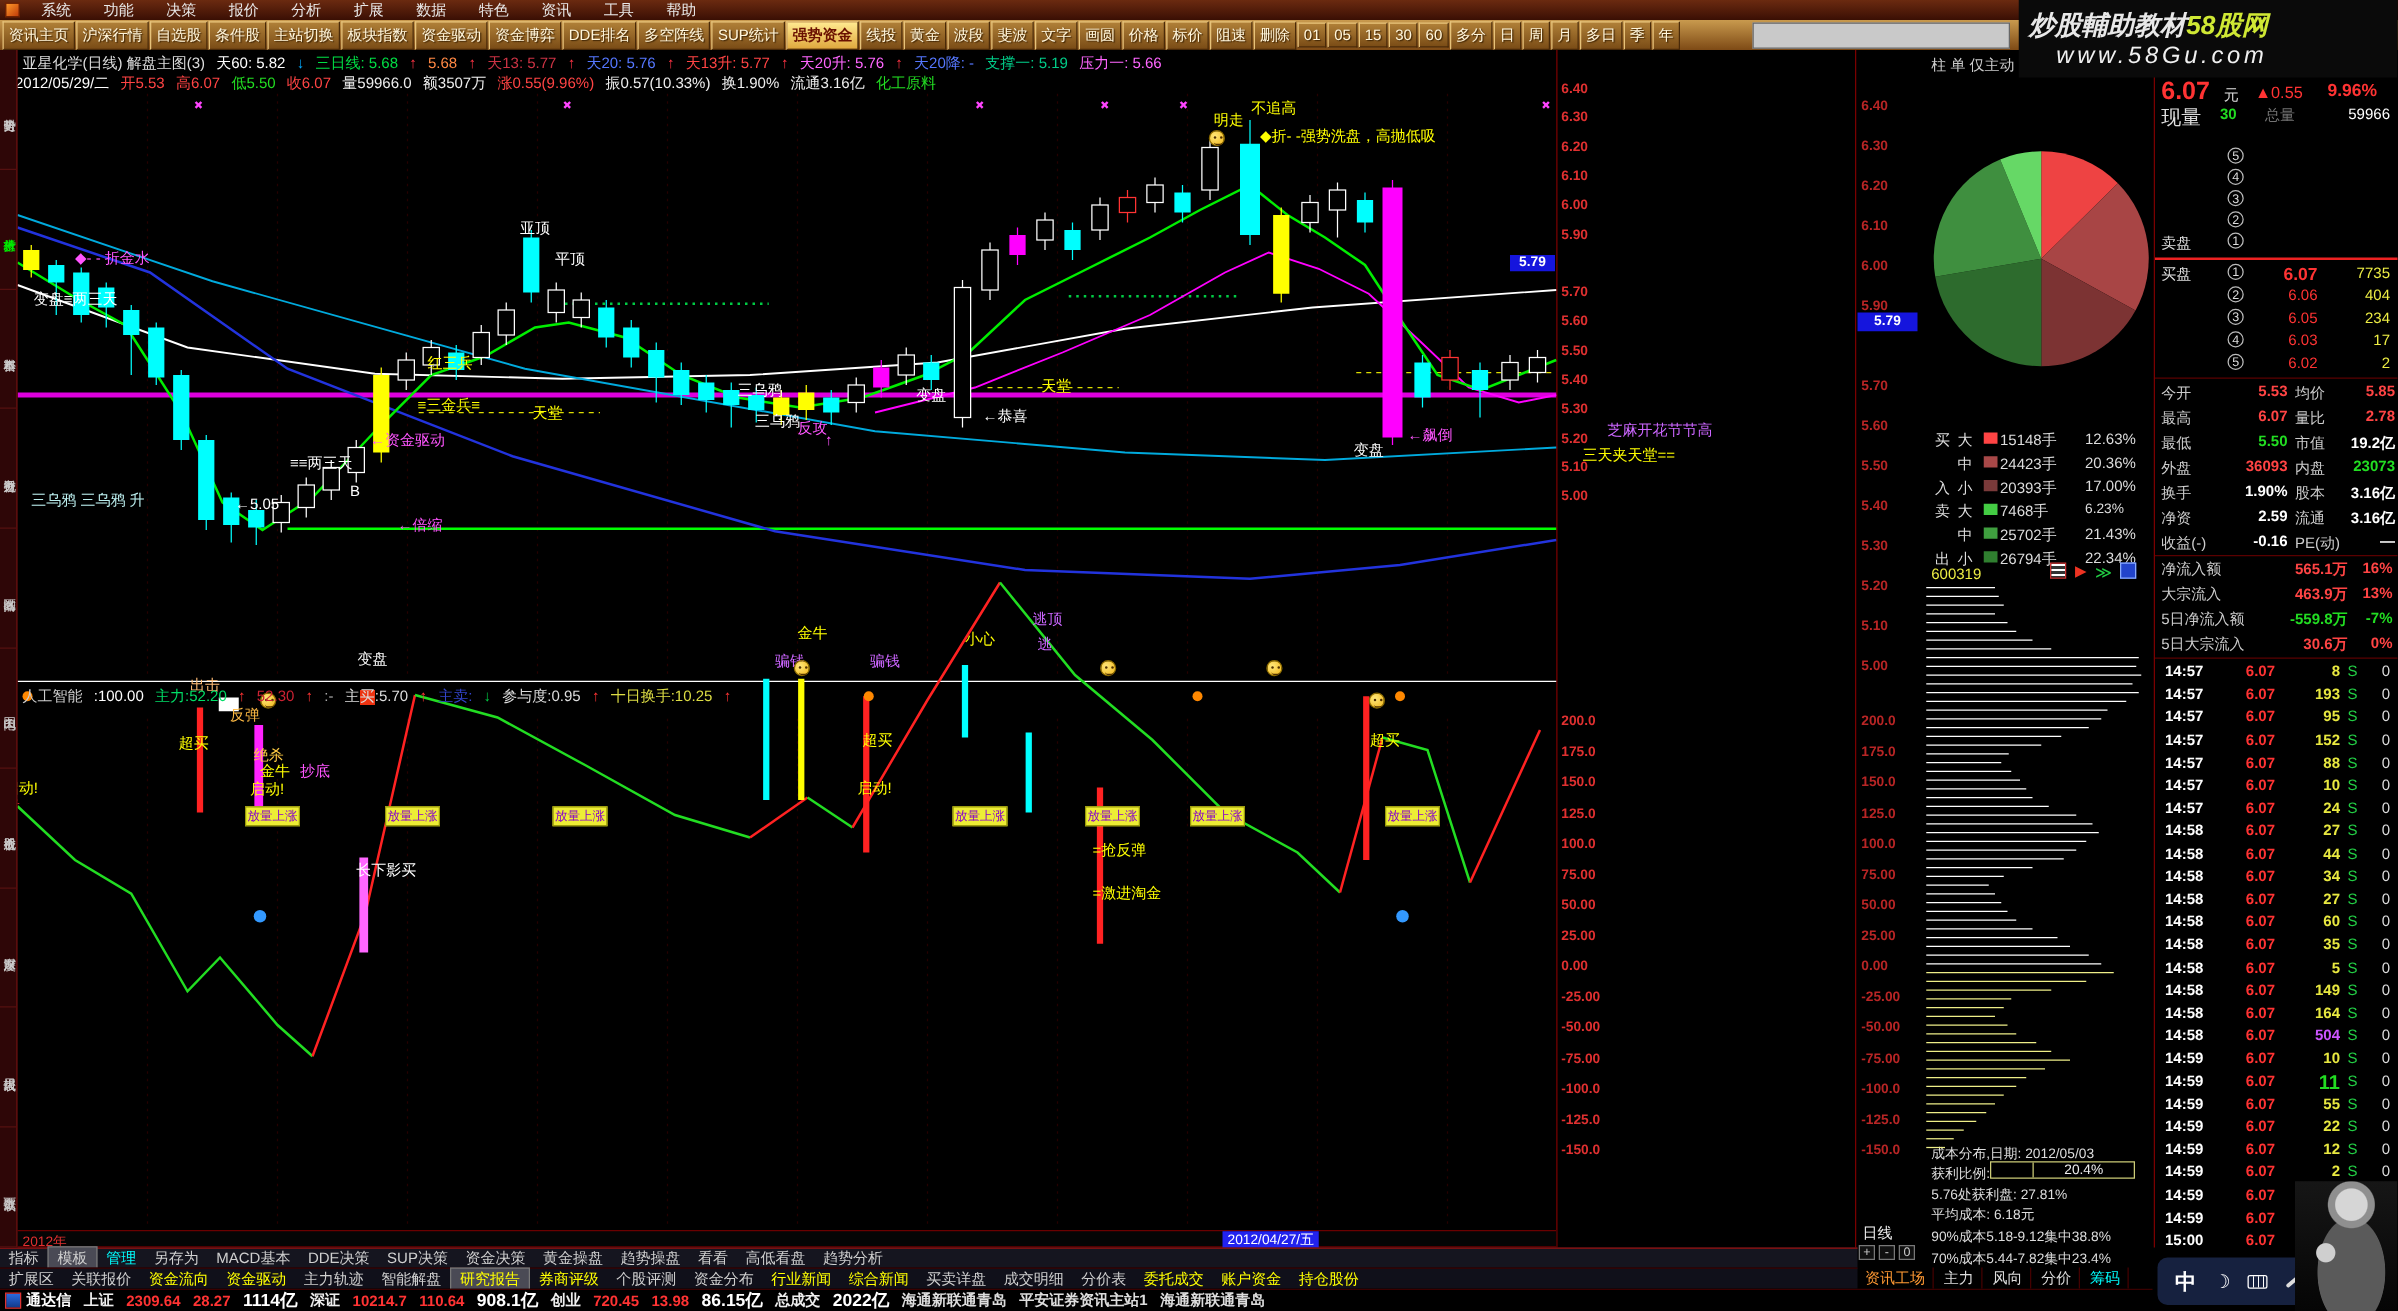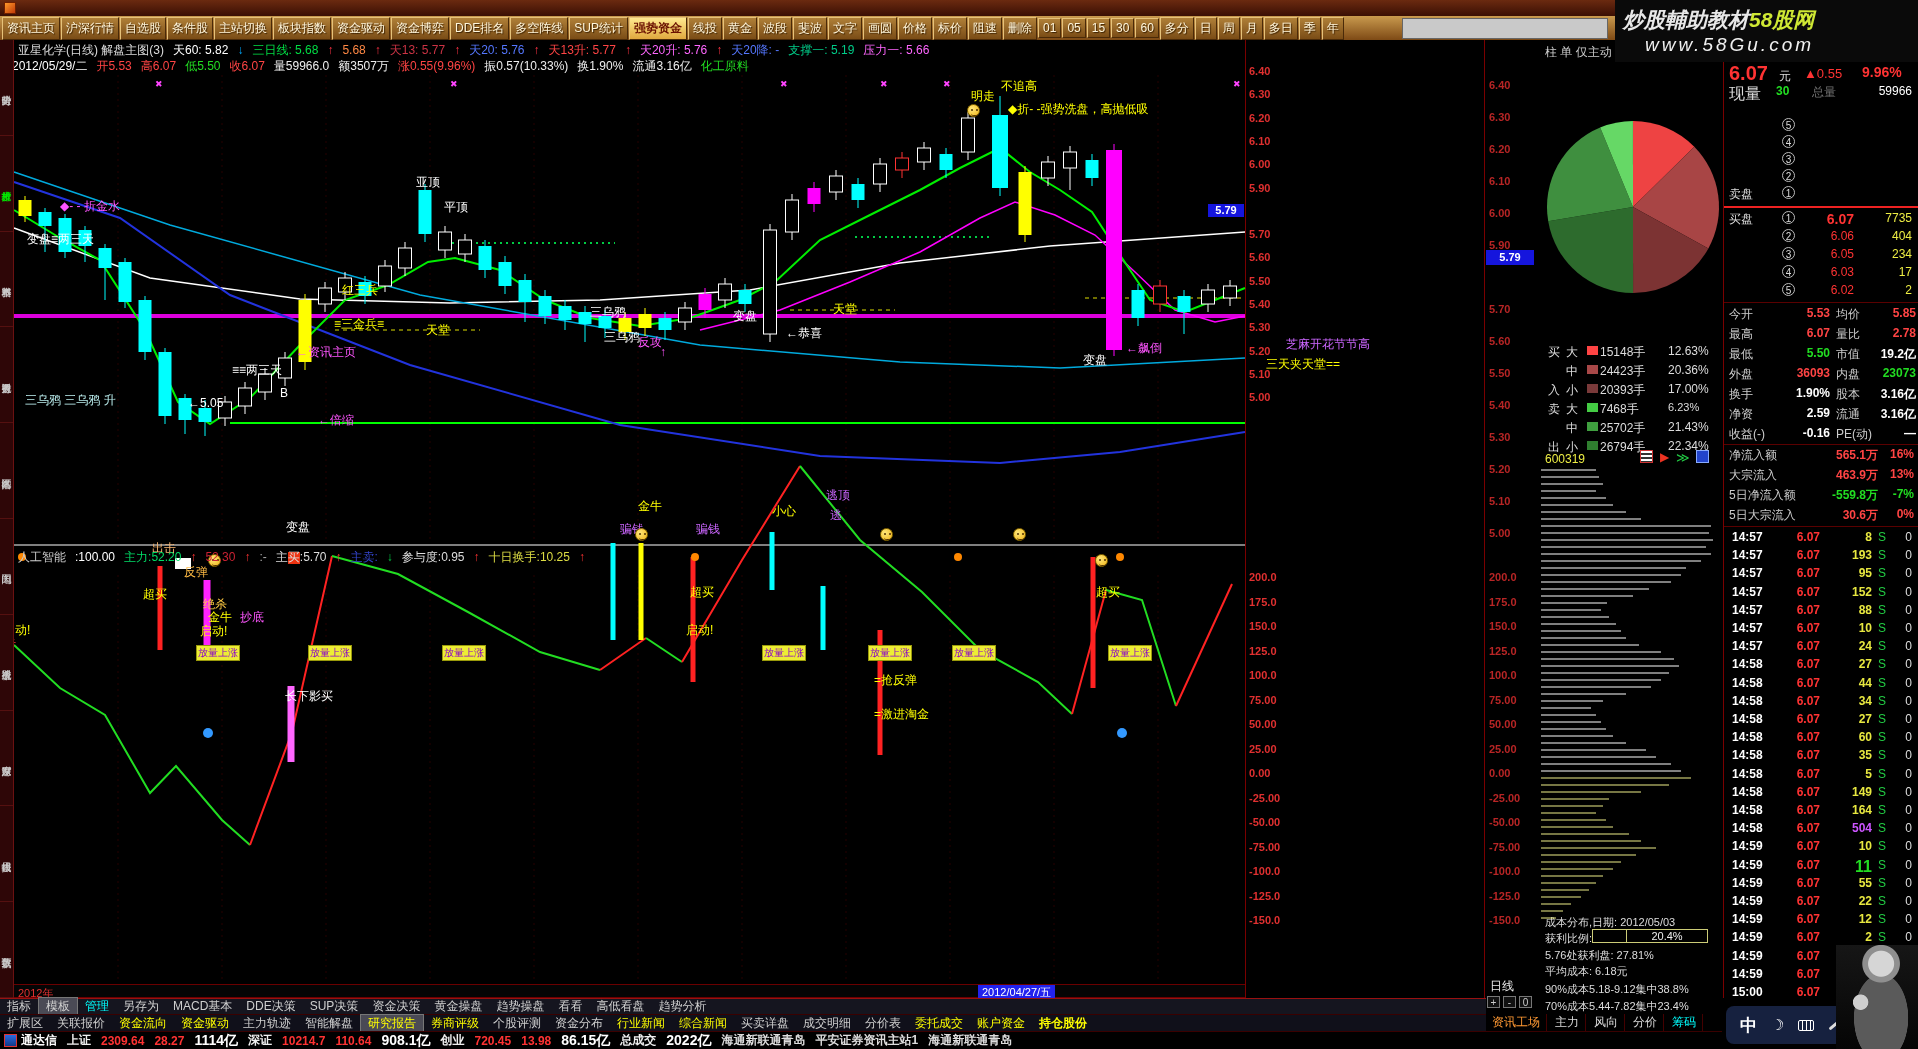--- a/index.html
+++ b/index.html
@@ -87,20 +87,21 @@
    radial-gradient(circle at 55% 18%,#d6d6d6 0 13%,#8f8f8f 14% 19%,transparent 20%),
    radial-gradient(circle at 30% 55%,#cfcfcf 0 9%,transparent 10%),
    radial-gradient(ellipse at 55% 70%,#5a5a5a 0 42%,transparent 43%),
    linear-gradient(#161616,#050505)}
 </style>
 </head>
 <body>
 
 <div id="titlebar">
   <div id="app-logo"></div>
+  <div id="menubar-items"><span class="menu-item">系统</span><span class="menu-item">功能</span><span class="menu-item">决策</span><span class="menu-item">报价</span><span class="menu-item">分析</span><span class="menu-item">扩展</span><span class="menu-item">数据</span><span class="menu-item">特色</span><span class="menu-item">资讯</span><span class="menu-item">工具</span><span class="menu-item">帮助</span></div>
 </div>
 <div id="marquee"></div>
 <input id="menu-input" readonly="" style="">
 <div id="flash-btn">闪电手</div>
 <div id="toolbar">
     <div id="toolbar-items" style="display:flex;align-items:center">
       <span class="tb-btn">资讯主页</span>
       <span class="tb-btn">沪深行情</span>
       <span class="tb-btn">自选股</span>
       <span class="tb-btn">条件股</span>
@@ -575,21 +576,21 @@
     <span class="b-item" style="color: rgb(255, 255, 0);">券商评级</span>
     <span class="b-item" style="color: rgb(207, 207, 207);">个股评测</span>
     <span class="b-item" style="color: rgb(207, 207, 207);">资金分布</span>
     <span class="b-item" style="color: rgb(255, 255, 0);">行业新闻</span>
     <span class="b-item" style="color: rgb(255, 255, 0);">综合新闻</span>
     <span class="b-item" style="color: rgb(207, 207, 207);">买卖详盘</span>
     <span class="b-item" style="color: rgb(207, 207, 207);">成交明细</span>
     <span class="b-item" style="color: rgb(207, 207, 207);">分价表</span>
     <span class="b-item" style="color: rgb(255, 255, 0);">委托成交</span>
     <span class="b-item" style="color: rgb(255, 255, 0);">账户资金</span>
-    <span class="b-item" style="color: rgb(255, 255, 0); font-weight: bold;">持仓股份</span>
+    <span class="b-item" style="color: rgb(255, 255, 0);">持仓股份</span>
   </div>
 <div id="status">
     <div id="tdx-ico"></div>
     <div id="status-items" style="display:flex;align-items:center">
       <span class="st-seg" style="color: rgb(255, 255, 255); font-weight: bold;">通达信</span>
       <span class="st-seg" style="color: rgb(238, 238, 238); font-weight: bold;">上证</span>
       <span class="st-seg" style="color: rgb(255, 51, 51); font-weight: bold; text-align: right;">2309.64</span>
       <span class="st-seg" style="color: rgb(255, 51, 51); font-weight: bold;">28.27</span>
       <span class="st-seg st-big" style="color: rgb(255, 255, 255);">1114亿</span>
       <span class="st-seg" style="color: rgb(238, 238, 238); font-weight: bold;">深证</span>
@@ -867,21 +868,21 @@
     <line x1="1541" y1="918" x2="1556" y2="918" stroke="#eeee88" stroke-width="1"></line>
   </svg>
 <div id="annos">
     <div class="anno" style="left: 60px; top: 198px; color: rgb(255, 85, 255);">◆- - 折金水</div>
     <div class="anno" style="left: 27px; top: 231px; color: rgb(255, 255, 255);">变盘≡两三天</div>
     <div class="anno" style="left: 25px; top: 392px; color: rgb(187, 238, 238);">三乌鸦 三乌鸦 升</div>
     <div class="anno" style="left: 188px; top: 396px; color: rgb(255, 255, 255);">←5.05</div>
     <div class="anno" style="left: 232px; top: 362px; color: rgb(255, 255, 255);">≡≡两三天</div>
     <div class="anno" style="left: 318px; top: 412px; color: rgb(255, 85, 255);">←倍缩</div>
     <div class="anno" style="left: 280px; top: 386px; color: rgb(255, 255, 255);">B</div>
-    <div class="anno" style="left: 296px; top: 344px; color: rgb(255, 85, 255);">←资讯主页</div>
+    <div class="anno" style="left: 296px; top: 344px; color: rgb(255, 85, 255);">←资金驱动</div>
     <div class="anno" style="left: 342px; top: 282px; color: rgb(255, 255, 0);">红三兵</div>
     <div class="anno" style="left: 334px; top: 316px; color: rgb(255, 255, 0);">≡三金兵≡</div>
     <div class="anno" style="left: 426px; top: 322px; color: rgb(255, 255, 0);">天堂</div>
     <div class="anno" style="left: 416px; top: 174px; color: rgb(255, 255, 255);">亚顶</div>
     <div class="anno" style="left: 444px; top: 199px; color: rgb(255, 255, 255);">平顶</div>
     <div class="anno" style="left: 590px; top: 304px; color: rgb(255, 255, 255);">三乌鸦</div>
     <div class="anno" style="left: 604px; top: 329px; color: rgb(255, 255, 255);">三乌鸦</div>
     <div class="anno" style="left: 638px; top: 334px; color: rgb(255, 85, 255);">反攻</div>
     <div class="anno" style="left: 660px; top: 345px; color: rgb(255, 85, 255);">↑</div>
     <div class="anno" style="left: 733px; top: 308px; color: rgb(255, 255, 255);">变盘</div>

